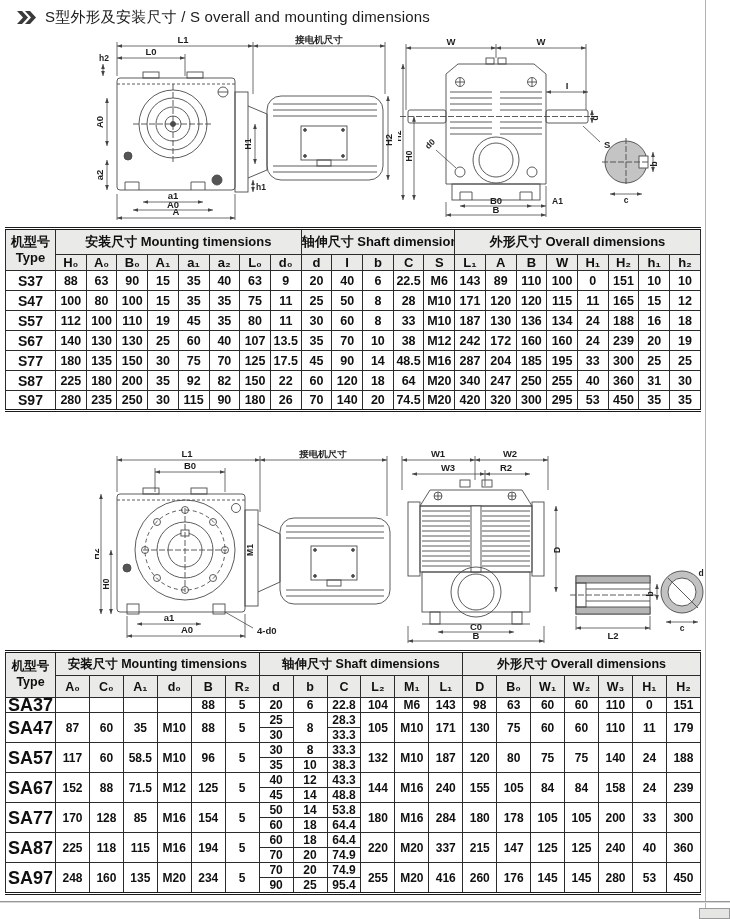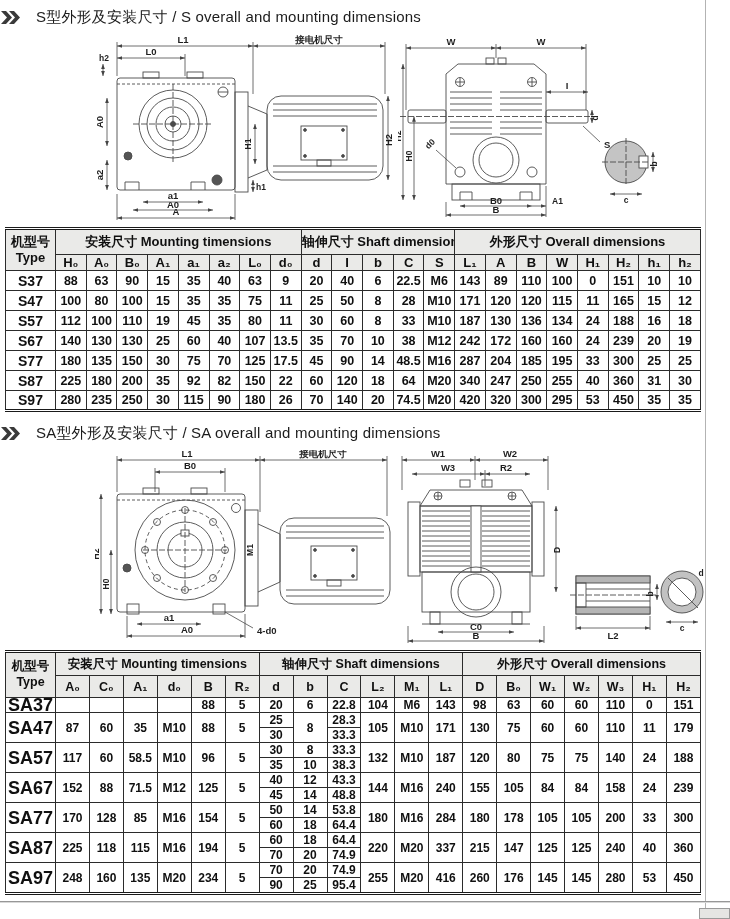--- a/index.html
+++ b/index.html
@@ -7,21 +7,21 @@
   body {
     width:730px; height:919px; position:relative; overflow:hidden;
     font-family:"Liberation Sans", sans-serif; color:#111;
   }
   .page { position:absolute; inset:0; }
 
   .rule-right { position:absolute; left:705px; top:0; width:1px; height:919px; background:#b3b3b3; }
   .rule-bottom { position:absolute; left:0; top:901px; width:730px; height:2px; background:#979797; border-bottom:1px solid #d8d8d8; }
   .corner-box { position:absolute; left:699px; top:908px; width:31px; height:11px; background:#e5e5e3; border:1px solid #9a9a9a; }
 
-  .sec-title { position:absolute; left:1px; display:flex; align-items:center; gap:16px;
+  .sec-title { position:absolute; left:17px; display:flex; align-items:center; gap:9px;
                font-size:15px; color:#1c1c1c; letter-spacing:0.2px; }
   .sec-title svg { flex:0 0 auto; }
   #title-s  { top:8px; }
   #title-sa { top:424px; }
 
   .drawing { position:absolute; }
   #draw-s-side   { left:95px;  top:34px;  }
   #draw-s-front  { left:398px; top:34px;  }
   #draw-sa-side  { left:95px;  top:450px; }
   #draw-sa-front { left:360px; top:450px; }
@@ -428,27 +428,20 @@
           <td>300</td>
           <td>295</td>
           <td>53</td>
           <td>450</td>
           <td>35</td>
           <td>35</td>
         </tr>
       </tbody>
   </table>
 
-  <div class="sec-title" id="title-sa">
-    <svg width="19" height="13" viewBox="0 0 19 13">
-      <polygon points="0,0 5,0 11,6.5 5,13 0,13 6,6.5" fill="#3a3a3a"></polygon>
-      <polygon points="8,0 13,0 19,6.5 13,13 8,13 14,6.5" fill="#3a3a3a"></polygon>
-    </svg>
-    <span>SA型外形及安装尺寸 / SA overall and mounting dimensions</span>
-  </div>
 
   <svg class="drawing" id="draw-sa-side" width="300" height="196" viewBox="0 0 300 196">
     <defs>
         <marker id="m3" markerWidth="7" markerHeight="6" refX="6.5" refY="3" orient="auto-start-reverse">
           <path d="M0,0.6 L6.5,3 L0,5.4 z" fill="#444"></path>
         </marker>
       </defs>
     <g stroke="#4a4a4a" fill="none" stroke-width="0.9">
       <rect x="22" y="44" width="128" height="118" rx="3"></rect>
       <line x1="22" y1="50" x2="150" y2="50" stroke-dasharray="3,2"></line>

